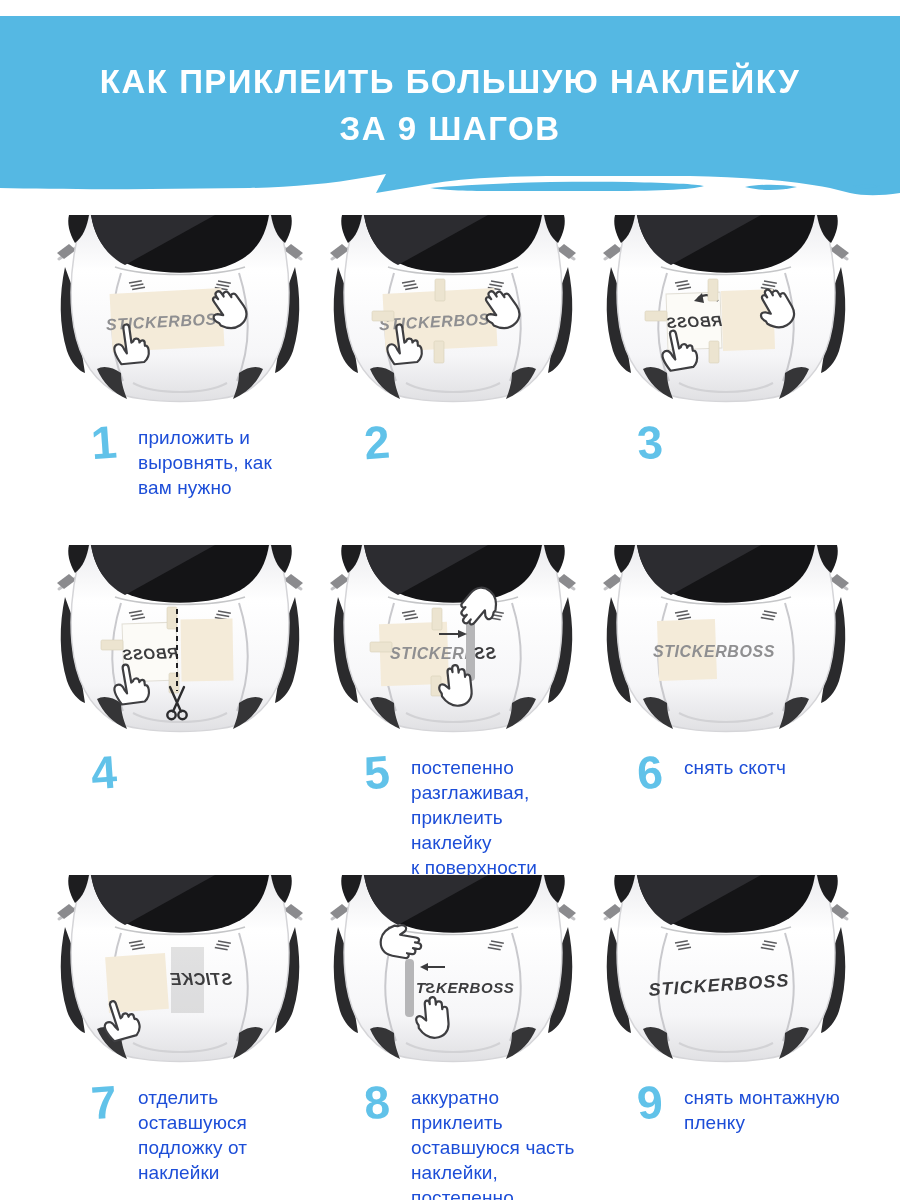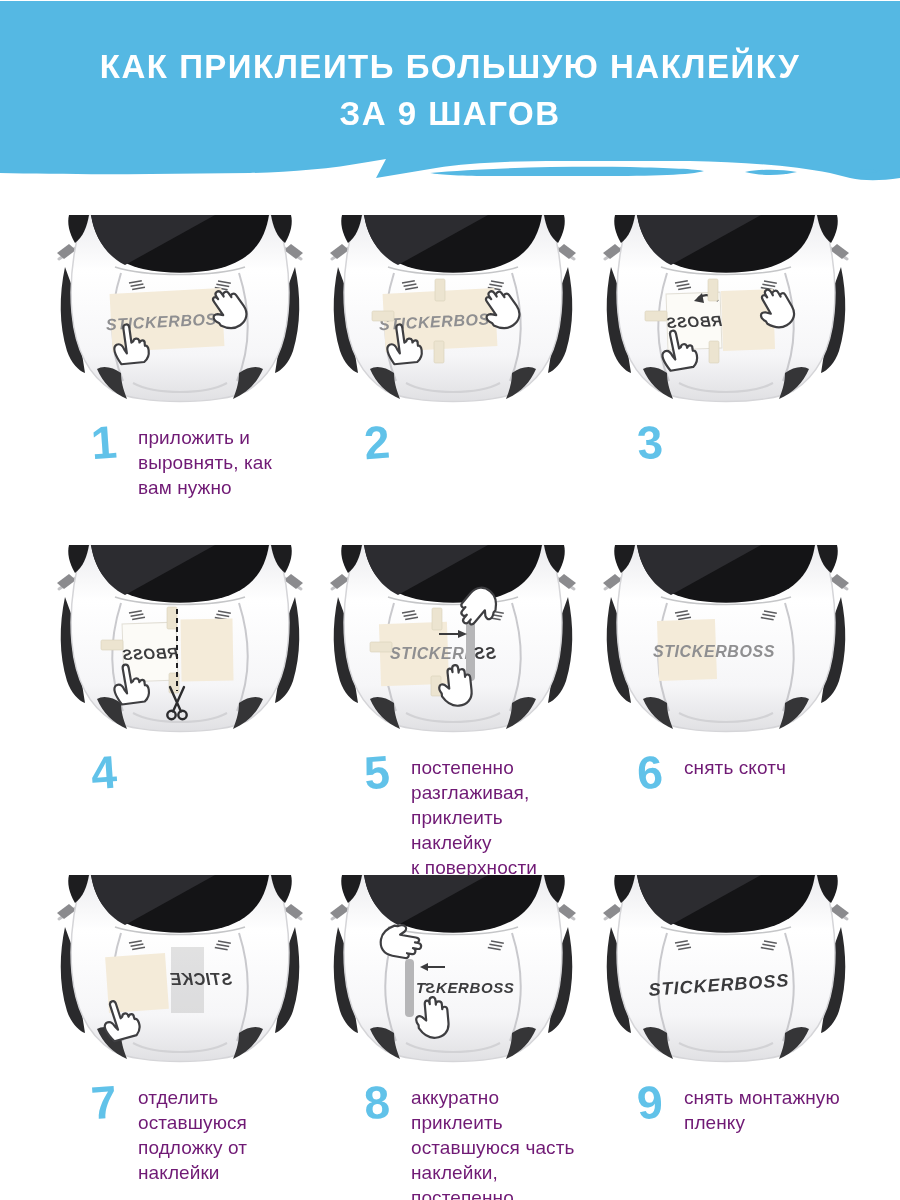--- a/index.html
+++ b/index.html
@@ -1,34 +1,34 @@
 <!DOCTYPE html>
 <html><head>
 <meta charset="utf-8">
 <style>
   *{box-sizing:border-box;margin:0;padding:0}
   html,body{width:900px;height:1200px;background:#ffffff;overflow:hidden;
     font-family:"Liberation Sans","DejaVu Sans",sans-serif;position:relative}
 
   
-  .header{position:absolute;top:1px;left:0;width:748px;height:215px}
+  .header{position:absolute;top:16px;left:0;width:748px;height:215px}
   .header-solid{position:absolute;top:0;left:0;width:900px;height:150px;background:#55b8e3}
   .header-edge{position:absolute;top:150px;left:0;display:block}
   .title{position:absolute;top:42px;left:0;width:900px;text-align:center;color:#ffffff;
     font-weight:bold;font-size:33px;line-height:47px;letter-spacing:1.5px}
 
   
   .grid{position:absolute;top:215px;left:55px;display:grid;
     grid-template-columns:250px 250px 250px;column-gap:23px;grid-auto-rows:330px}
   .cell{width:250px}
   .car-svg{display:block;width:250px;height:190px}
   .caption{display:flex;align-items:flex-start;padding-left:36px;margin-top:17px}
   .num{flex:none;width:38px;font-size:46px;font-weight:bold;color:#61c2e9;
     line-height:40px;transform:rotate(-4deg)}
-  .desc{margin:3px 0 0 9px;font-size:19px;line-height:25px;color:#701a75;
+  .desc{margin:3px 0 0 9px;font-size:19px;line-height:25px;color:#1d4ed8;
     white-space:pre-line;letter-spacing:.1px}
 
   
   .brand{font-family:"Liberation Sans","DejaVu Sans",sans-serif;font-weight:bold;
     font-style:italic;letter-spacing:.6px}
   .b-gray{fill:#8f8f91}
   .b-dark{fill:#3c3c3e}
   .tape{fill:#ece4d0;stroke:#d9d0b9;stroke-width:.6}
   .film{fill:#f4ebd9}
   .strip{fill:#b6b6b8}

